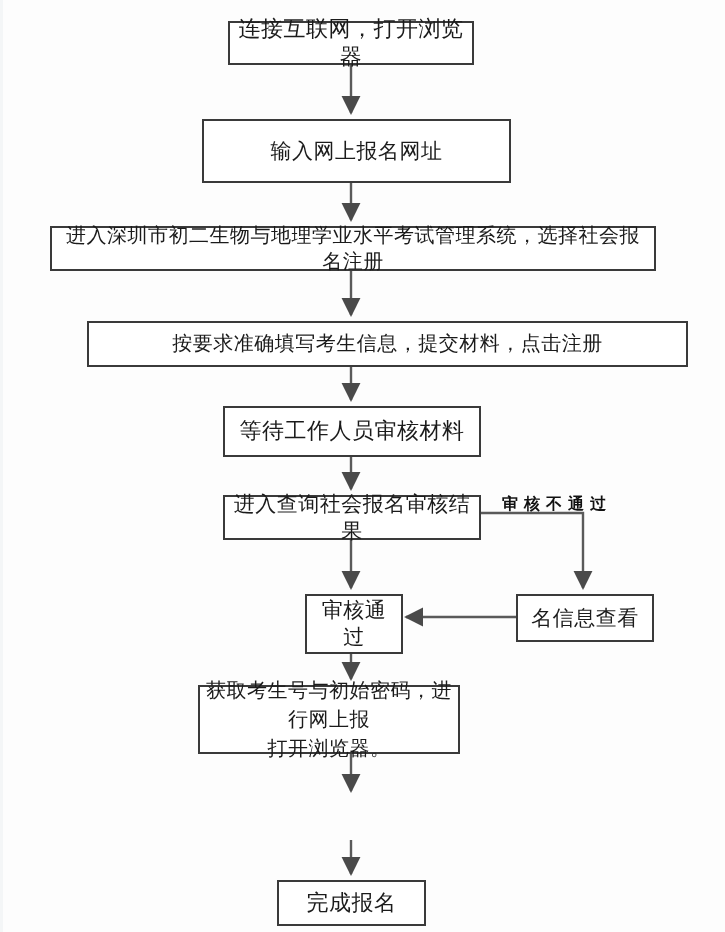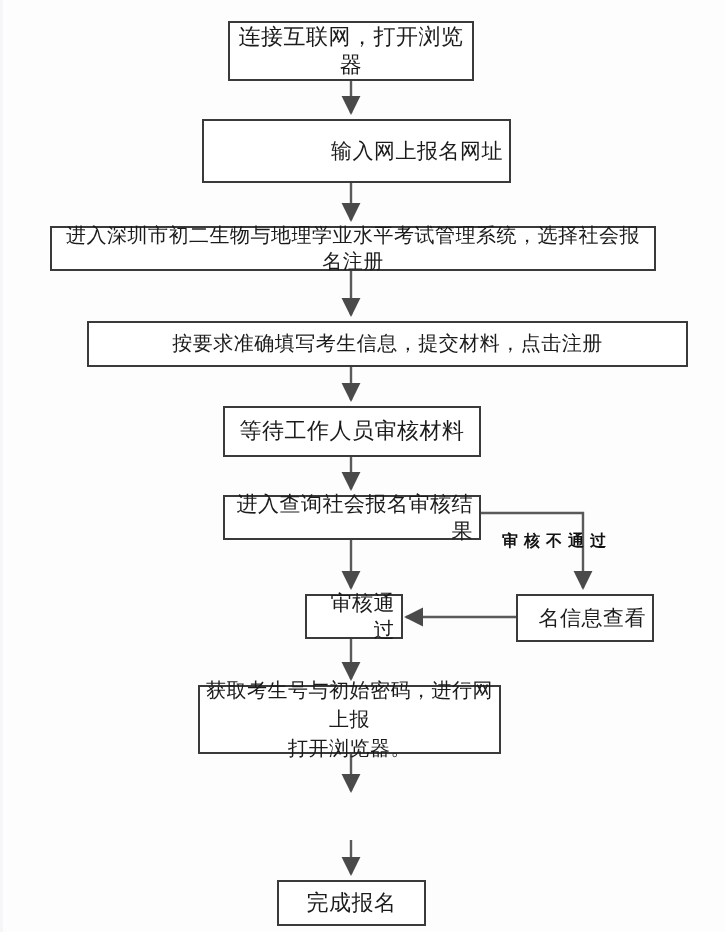--- a/index.html
+++ b/index.html
@@ -47,38 +47,37 @@
   }
   .node.two-line .txt {
     line-height: 1.45;
   }
   .mono {
     font-family: "DejaVu Sans Mono", "Liberation Mono", monospace;
     letter-spacing: 1.2px;
     font-size: 19px;
   }
   .fs22 { font-size: 22px; }
-  .fs21 { font-size: 21px; text-align: right; }
+  .fs21 { font-size: 21px; }
   .fs20 { font-size: 20px; }
 
   svg.wires {
     position: absolute;
     left: 0; top: 0;
     width: 725px;
     height: 932px;
     pointer-events: none;
   }
   .branch-label {
     position: absolute;
     font-size: 16px;
     font-weight: bold;
     color: #111111;
     letter-spacing: 6px;
     white-space: nowrap;
-    margin-top: 37px;
   }
 </style>
 </head>
 <body>
 
 <div id="canvas">
 
   <svg class="wires" viewBox="0 0 725 932" xmlns="http://www.w3.org/2000/svg">
     <defs>
       <marker id="arrowDown" viewBox="0 0 10 10" refX="5" refY="9" markerWidth="7" markerHeight="7" orient="auto-start-reverse">
@@ -105,21 +104,21 @@
 
     <line x1="516" y1="617" x2="406" y2="617" stroke="#5a5a5a" stroke-width="2.4" marker-end="url(#arrowHead)"></line>
 
     <line x1="351" y1="638" x2="351" y2="679" stroke="#5a5a5a" stroke-width="2.4" marker-end="url(#arrowHead)"></line>
 
     <line x1="351" y1="753" x2="351" y2="791" stroke="#5a5a5a" stroke-width="2.4" marker-end="url(#arrowHead)"></line>
 
     <line x1="351" y1="840" x2="351" y2="874" stroke="#5a5a5a" stroke-width="2.4" marker-end="url(#arrowHead)"></line>
   </svg>
 
-  <div class="node fs22" style="left:228px; top:21px; width:246px; height:60px;">
+  <div class="node fs22" style="left:228px; top:21px; width:246px; height:44px;">
     <span class="txt">连接互联网，打开浏览器</span>
   </div>
 
   <div class="node two-line" style="left:202px; top:119px; width:309px; height:64px;">
     <span class="txt fs21">输入网上报名网址</span>
   </div>
 
   <div class="node fs20" style="left:50px; top:226px; width:606px; height:45px;">
     <span class="txt">进入深圳市初二生物与地理学业水平考试管理系统，选择社会报名注册</span>
   </div>
@@ -131,29 +130,29 @@
   <div class="node fs21" style="left:223px; top:495px; width:258px; height:45px;">
     <span class="txt">进入查询社会报名审核结果</span>
   </div>
 
   <div class="node fs22" style="left:223px; top:406px; width:258px; height:51px;">
     <span class="txt">等待工作人员审核材料</span>
   </div>
 
   <div class="branch-label" style="left:502px; top:494px;">审核不通过</div>
 
-  <div class="node fs21" style="left:305px; top:594px; width:98px; height:45px;">
+  <div class="node fs21" style="left:305px; top:594px; width:98px; height:60px;">
     <span class="txt">审核通过</span>
   </div>
 
   <div class="node fs21" style="left:516px; top:594px; width:138px; height:48px;">
     <span class="txt">名信息查看</span>
   </div>
 
-  <div class="node two-line fs20" style="left:198px; top:685px; width:303px; height:69px;justify-content:center;">
+  <div class="node two-line fs20" style="left:198px; top:685px; width:262px; height:69px;justify-content:center;">
     <span class="txt">获取考生号与初始密码，进行网上报</span>
     <span class="txt">打开浏览器。</span>
   </div>
 
 
   <div class="node fs22" style="left:277px; top:880px; width:149px; height:46px;">
     <span class="txt">完成报名</span>
   </div>
 
 </div>

